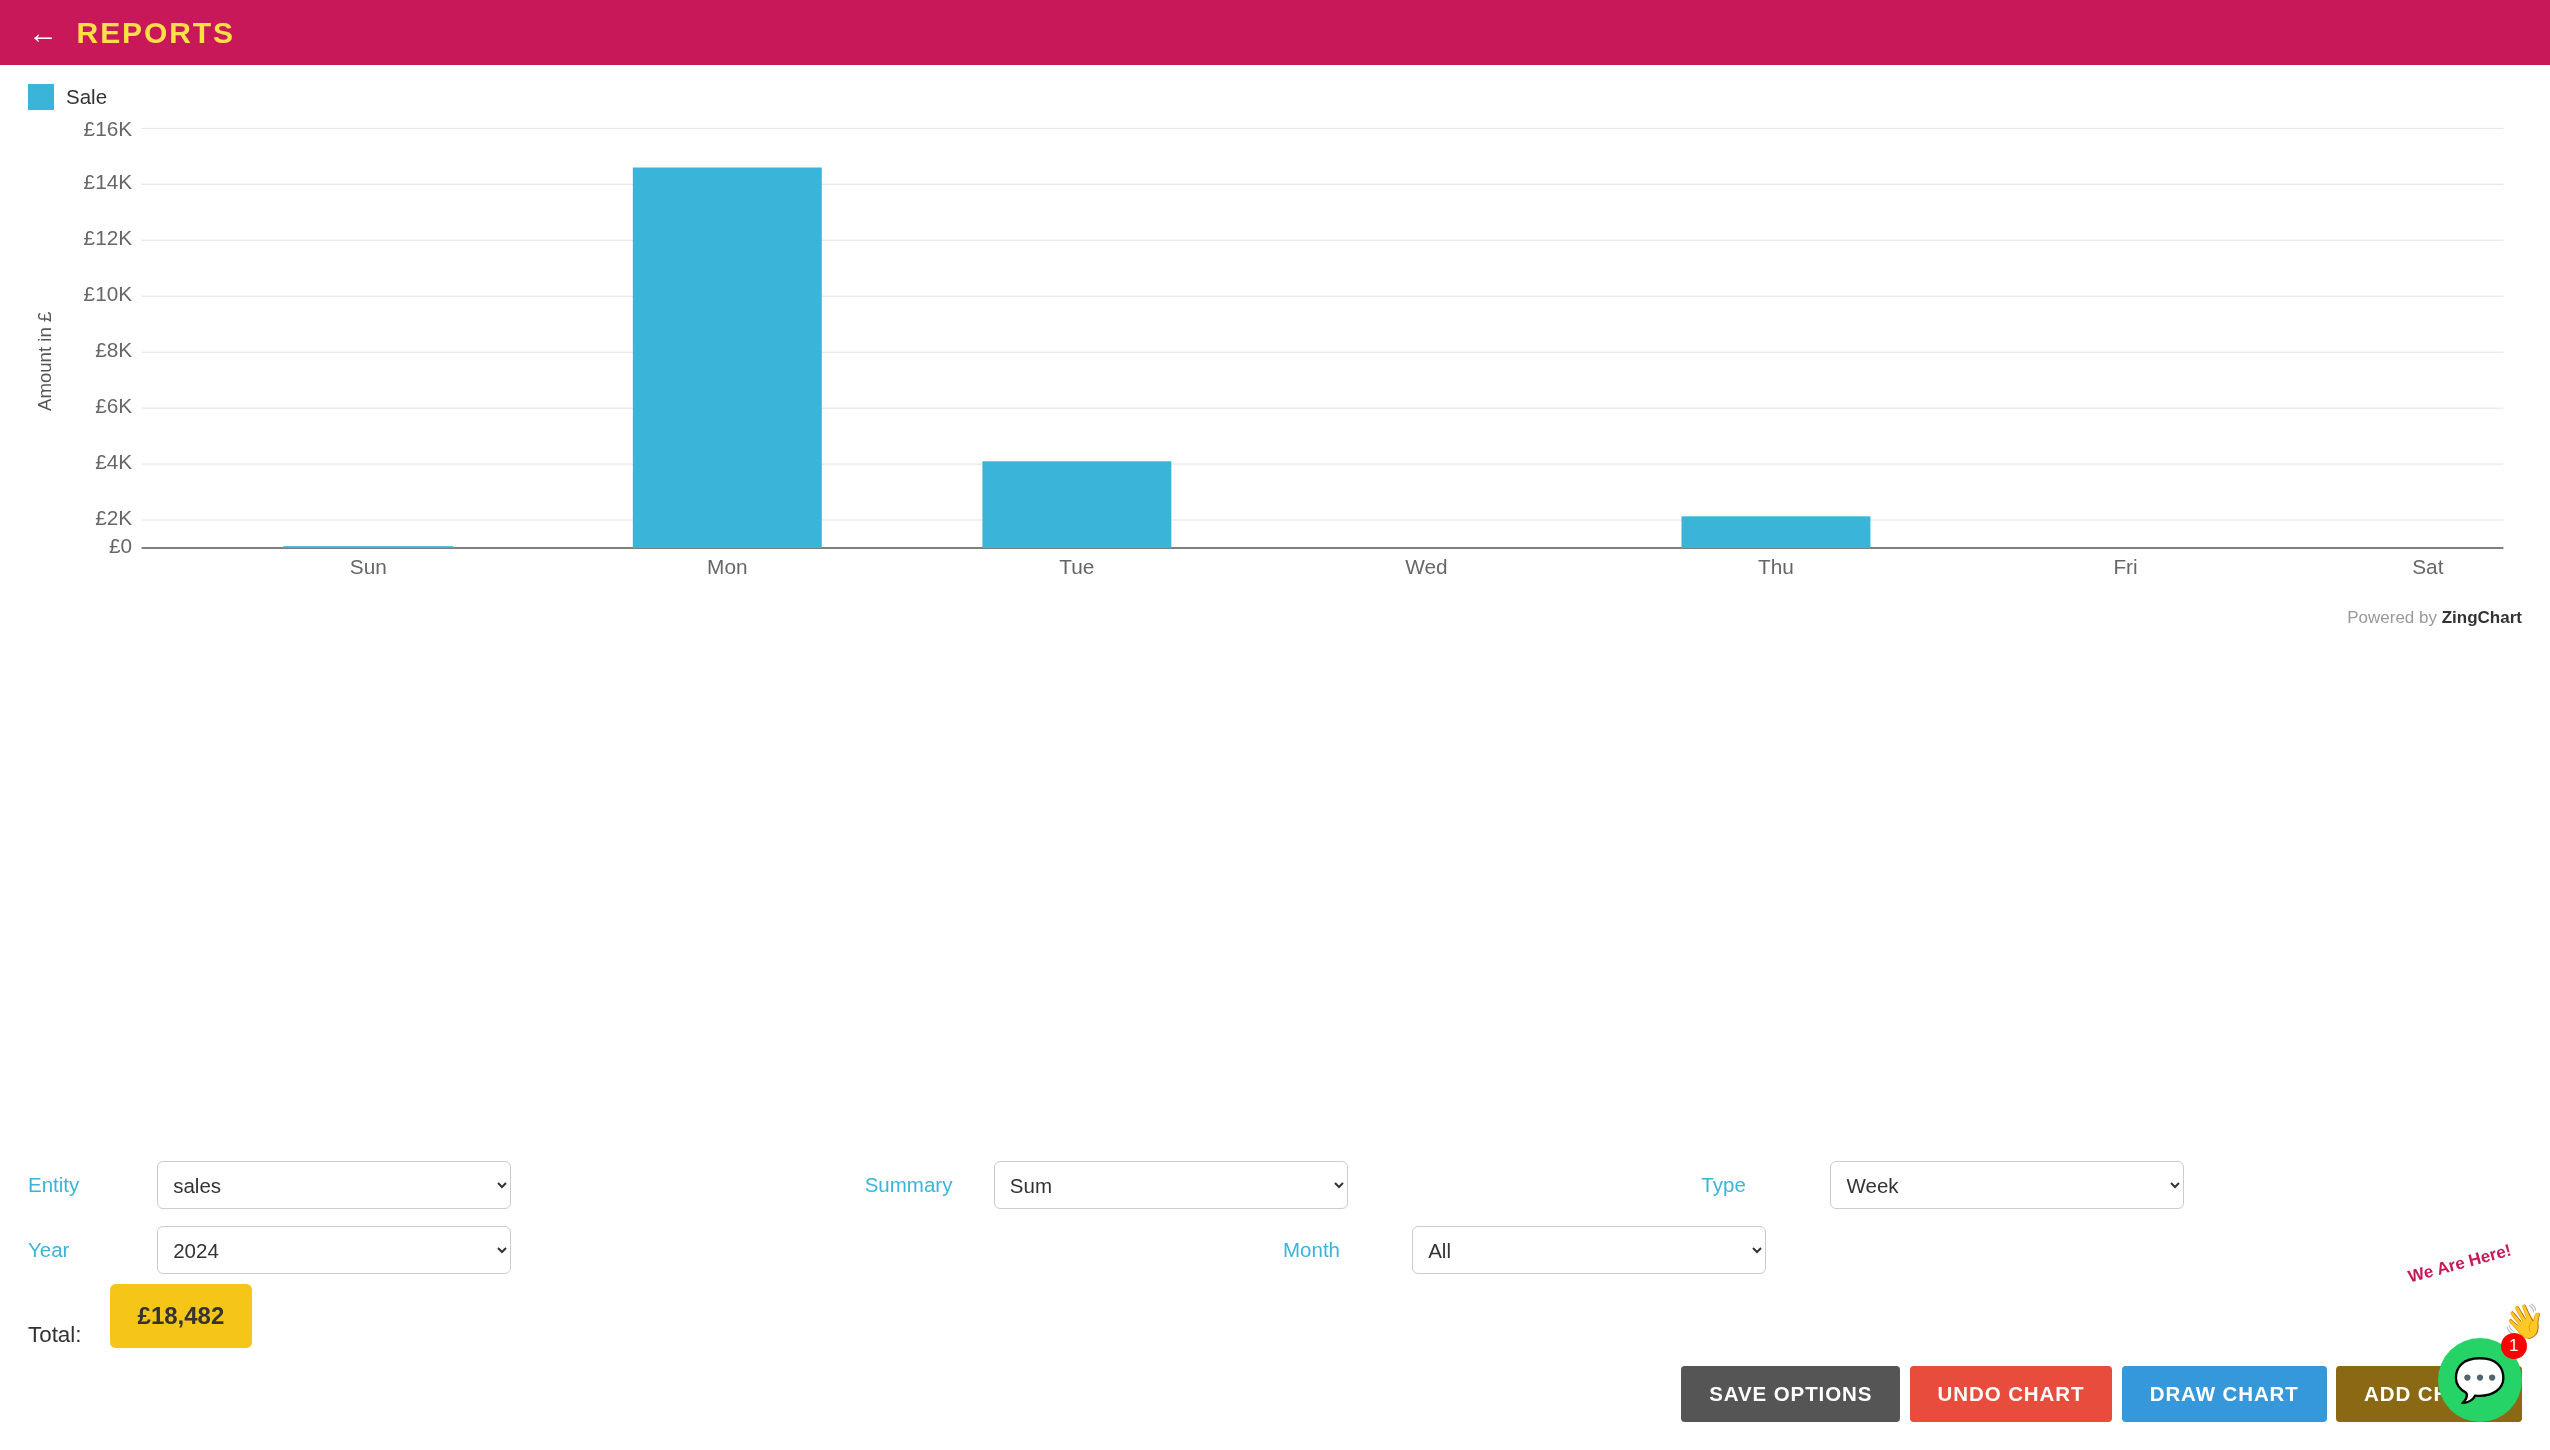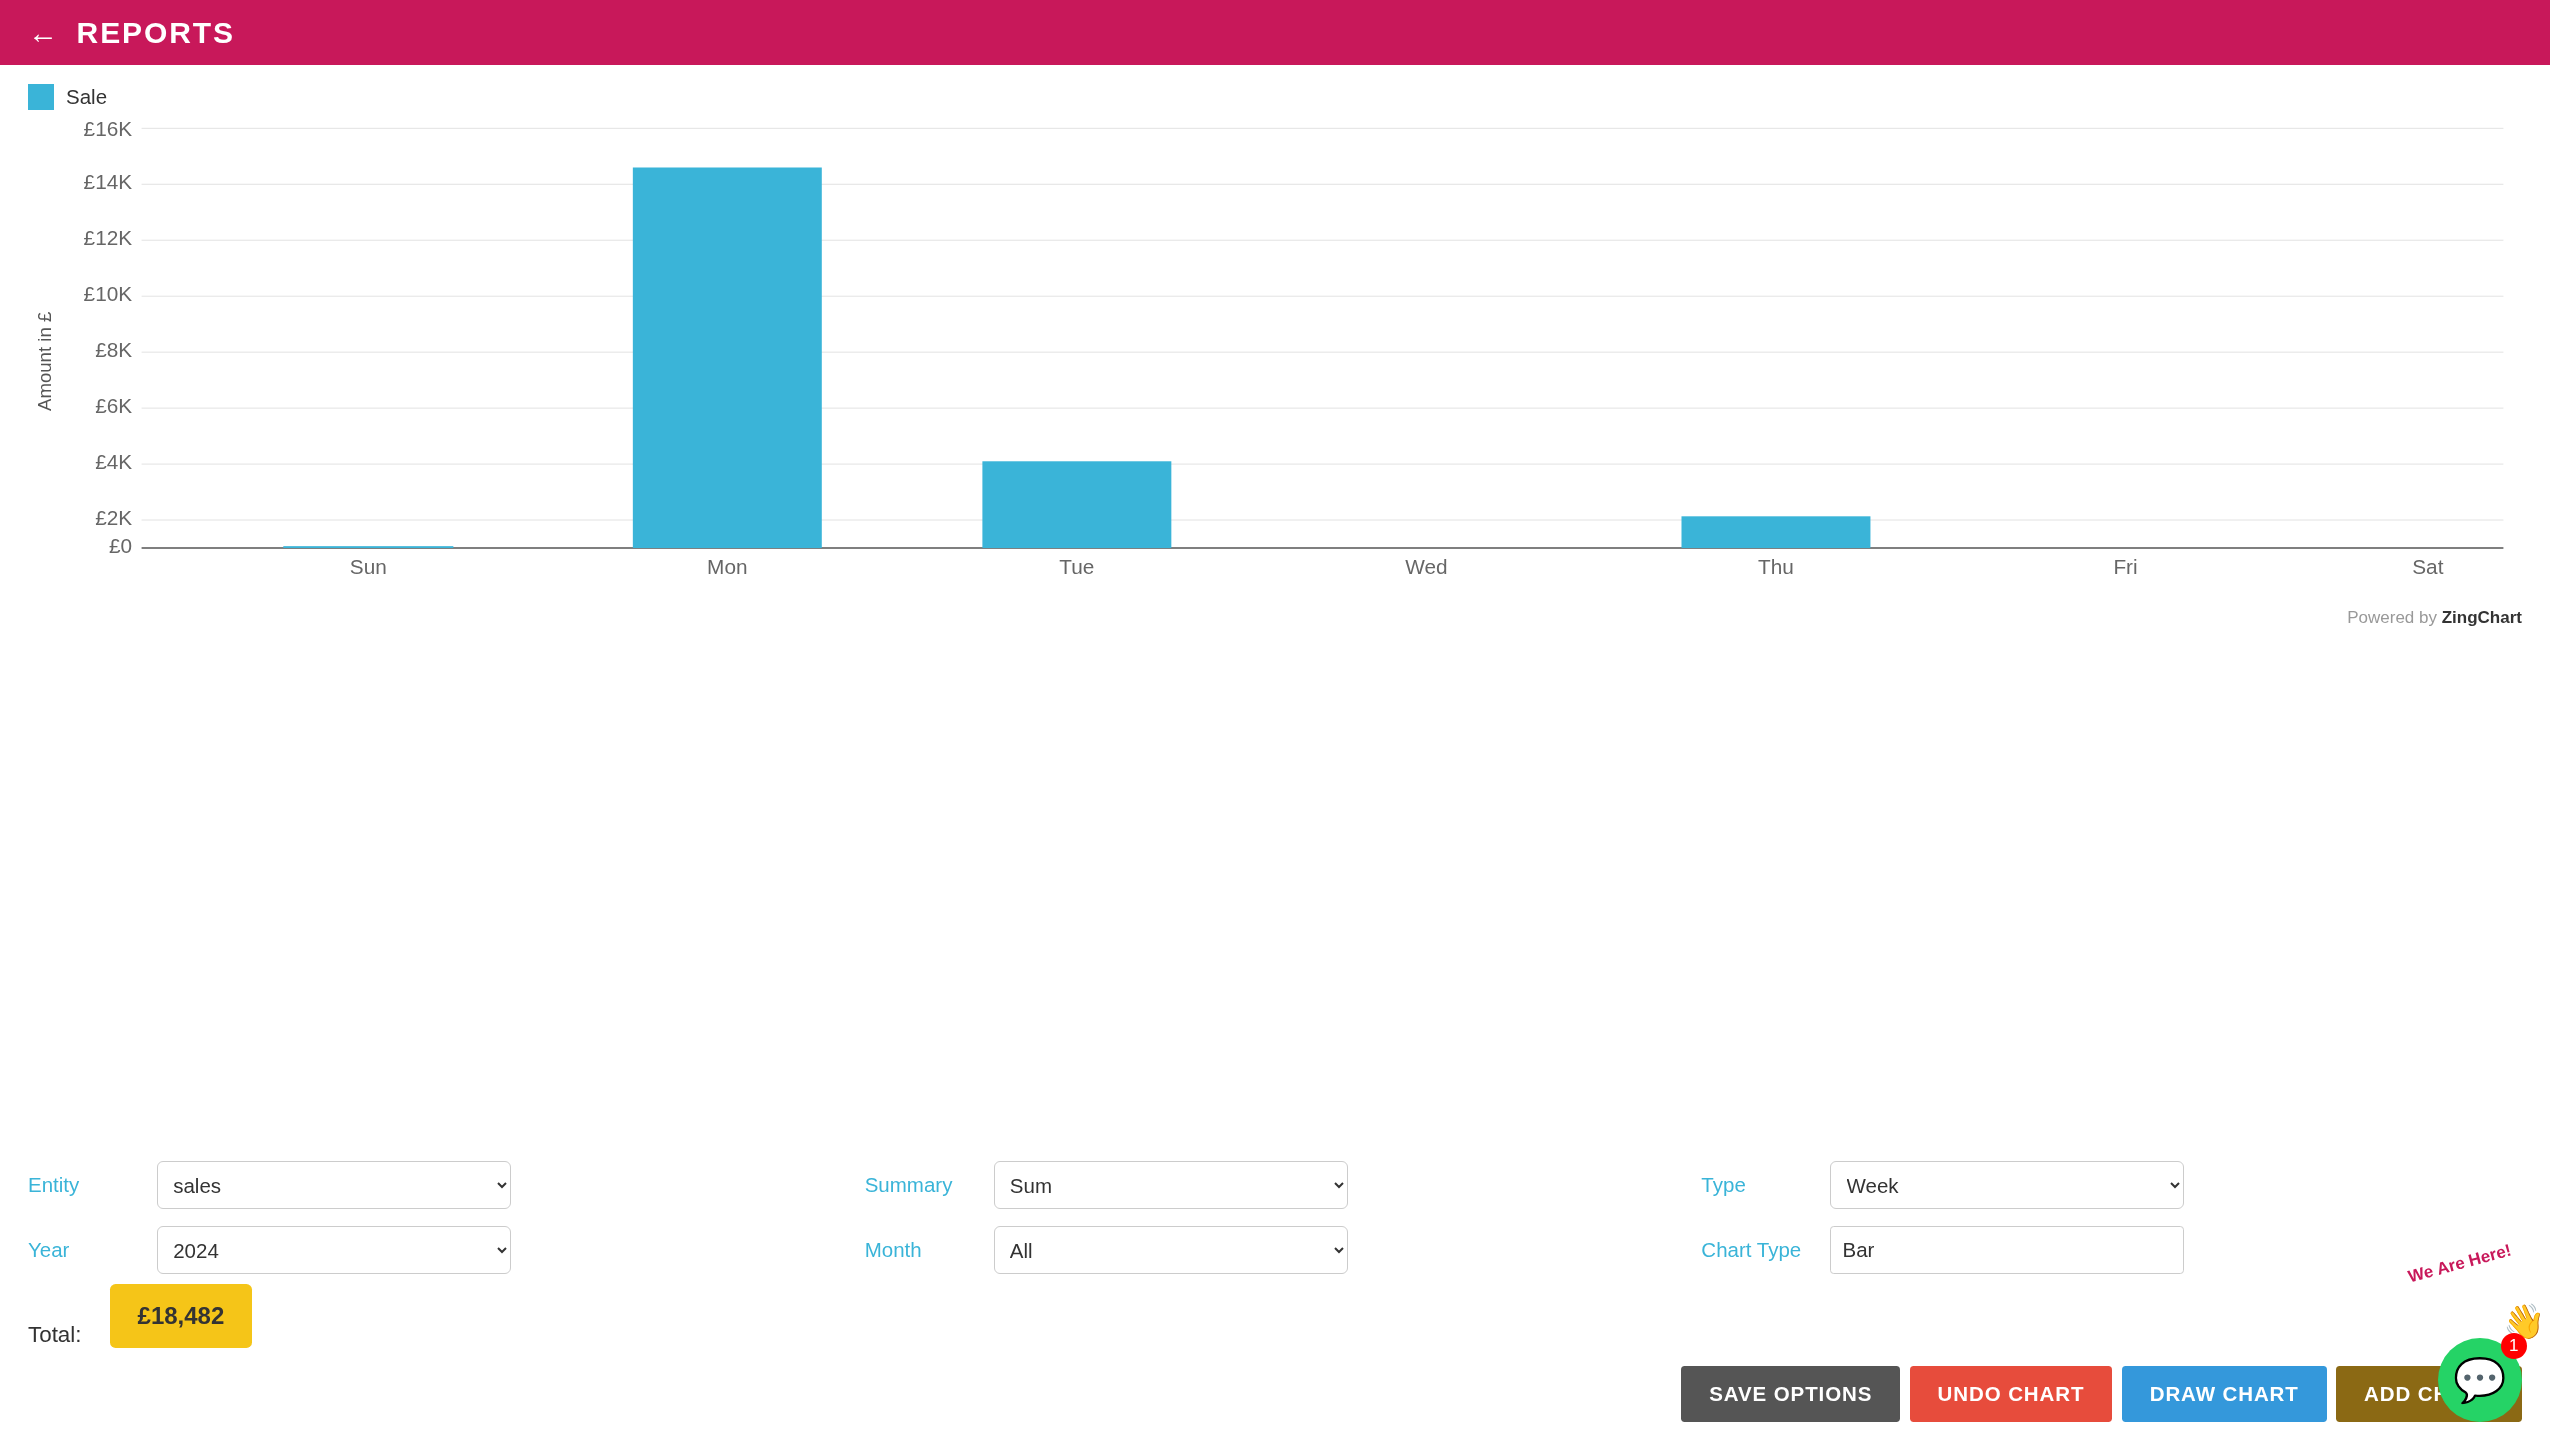--- a/index.html
+++ b/index.html
@@ -15,21 +15,21 @@
       gap: 18.6px;
     }
     .header-back {
       color: #fff;
       font-size: 30px;
       cursor: pointer;
       background: none;
       border: none;
     }
     .header-title {
-      color: #ffffff;
+      color: #fde047;
       font-size: 30px;
       font-weight: bold;
       letter-spacing: 1.9px;
     }
 
     
     .main {
       padding: 18.6px 28px;
       height: calc(100% - 65px);
       display: flex;
@@ -354,24 +354,20 @@
       </div>
       <div class="control-group">
         <span class="control-label">Month</span>
         <select class="control-select">
           <option>All</option>
           <option>Jan</option><option>Feb</option><option>Mar</option><option>Apr</option>
           <option>May</option><option>Jun</option><option>Jul</option><option>Aug</option>
           <option>Sep</option><option>Oct</option><option>Nov</option><option>Dec</option>
         </select>
       </div>
-      <div class="control-group">
-        <span class="control-label">Chart Type</span>
-        <div class="control-text">Bar</div>
-      </div>
     </div>
   </div>
 
   <div class="total-row">
     <span class="total-label">Total:</span>
     <div class="total-value">£18,482</div>
   </div>
 
   <div class="buttons-row">
     <button class="btn btn-save">SAVE OPTIONS</button>

